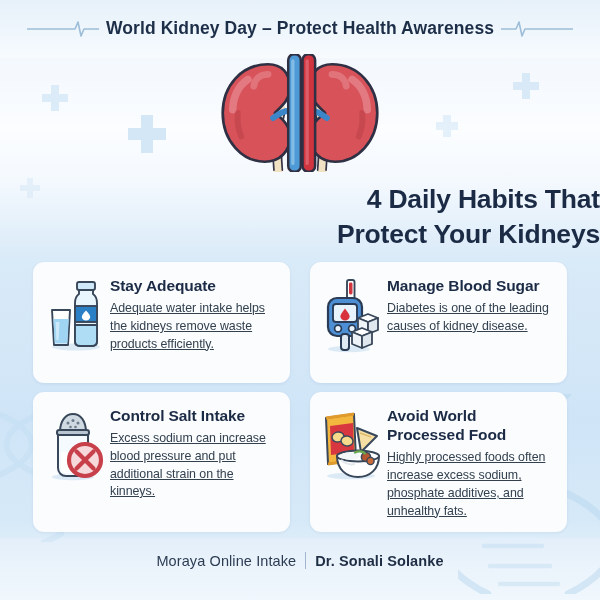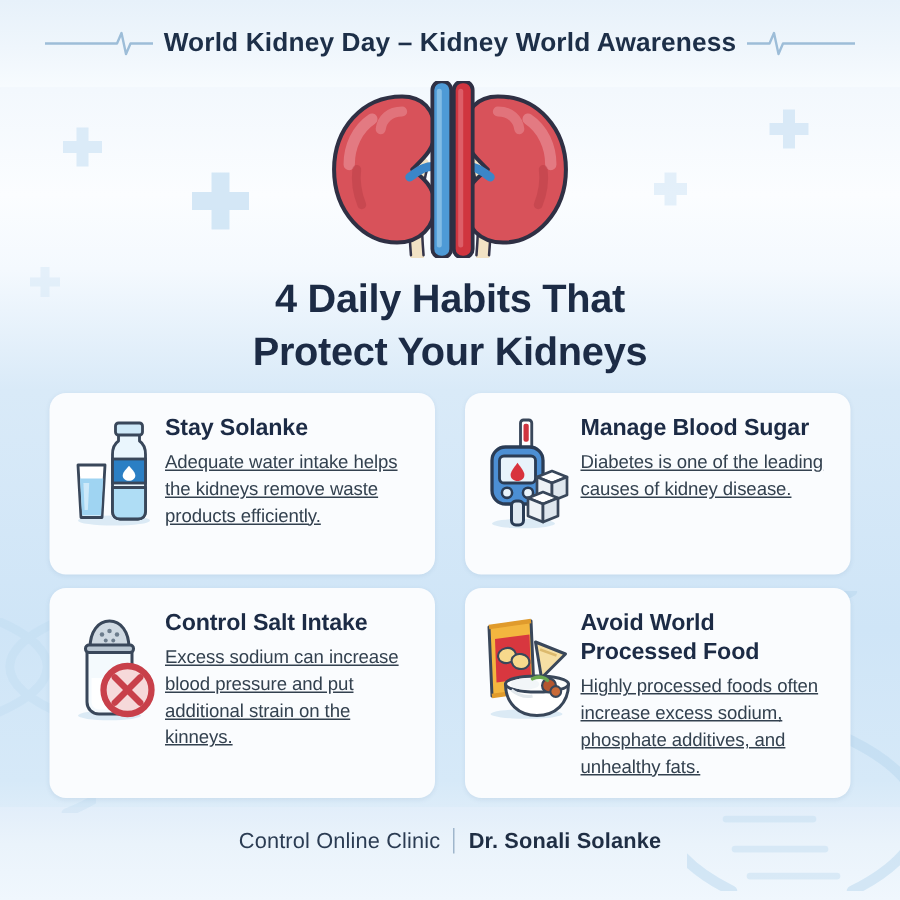--- a/index.html
+++ b/index.html
@@ -73,21 +73,21 @@
   .kidney-art{
     position:absolute; top:54px; left:50%; transform:translateX(-50%);
   }
 
   
   .title-wrap{
     position:absolute; top:182px; left:0; right:0; text-align:center;
   }
   .title-line{
     font-size:26.5px; font-weight:700; color:#1c2b45;
-    line-height:1.33; letter-spacing:-.2px;
+    line-height:1.33; letter-spacing:-.2px;text-align:right;
   }
 
   
   .grid{
     position:absolute; left:33px; top:262px;
     width:534px;
     display:grid;
     grid-template-columns:257px 257px;
     grid-template-rows:121px 140px;
     column-gap:20px; row-gap:9px;
@@ -173,21 +173,21 @@
         <path d="M20,0 C70,20 70,45 20,65 C-30,85 -30,110 20,130"></path>
         <path d="M70,0 C20,20 20,45 70,65 C120,85 120,110 70,130"></path>
       </g>
     </svg>
   </div>
 
   <div class="header">
     <svg class="ecg" width="72" height="20" viewBox="0 0 72 20">
       <path d="M0,10 L44,10 L48,10 L51,3 L54,17 L57,10 L64,10 L72,10" fill="none" stroke="#9dbdd8" stroke-width="1.6" stroke-linecap="round" stroke-linejoin="round"></path>
     </svg>
-    <div class="header-title">World Kidney Day – Kidney World Awareness</div>
+    <div class="header-title">World Kidney Day – Protect Health Awareness</div>
     <svg class="ecg" width="72" height="20" viewBox="0 0 72 20">
       <path d="M0,10 L8,10 L15,10 L18,3 L21,17 L24,10 L28,10 L72,10" fill="none" stroke="#9dbdd8" stroke-width="1.6" stroke-linecap="round" stroke-linejoin="round"></path>
     </svg>
   </div>
 
   <svg class="kidney-art" width="168" height="118" viewBox="0 0 200 140">
 
     <path d="M78,66 C70,86 72,110 74,138" fill="none" stroke="#f2e2c4" stroke-width="11" stroke-linecap="round"></path>
     <path d="M78,66 C70,86 72,110 74,138" fill="none" stroke="#3b3b4d" stroke-width="2.1" stroke-linecap="round" opacity=".9" stroke-dasharray="0" style="stroke:none"></path>
     <path d="M122,66 C130,86 128,110 126,138" fill="none" stroke="#f2e2c4" stroke-width="11" stroke-linecap="round"></path>
@@ -250,21 +250,21 @@
           <path d="M40,32.5 C42.8,35.6 44.2,37.4 44.2,39.1
                    C44.2,41 42.3,42.5 40,42.5 C37.7,42.5 35.8,41 35.8,39.1
                    C35.8,37.4 37.2,35.6 40,32.5 Z" fill="#ffffff"></path>
           <path d="M29,47 L51,47 L51,63 C51,66 49,68 46,68
                    L34,68 C31,68 29,66 29,63 Z" fill="#a8daf4" opacity=".9"></path>
           <path d="M29,47 L51,47 L51,63 C51,66 49,68 46,68
                    L34,68 C31,68 29,66 29,63 Z" fill="none" stroke="#39475a" stroke-width="1.9" stroke-linejoin="round"></path>
         </svg>
       </div>
       <div class="card-body">
-        <div class="card-title">Stay Solanke</div>
+        <div class="card-title">Stay Adequate</div>
         <div class="card-text">Adequate water intake helps the kidneys remove waste products efficiently.</div>
       </div>
     </div>
 
     <div class="card">
       <div class="card-icon">
         <svg width="60" height="76" viewBox="0 0 60 76">
           <ellipse cx="27" cy="71" rx="21" ry="3.2" fill="#dbeaf5"></ellipse>
 
           <rect x="25" y="2" width="7.5" height="20" rx="2" fill="#ffffff" stroke="#39475a" stroke-width="1.9"></rect>
@@ -356,18 +356,18 @@
       </div>
       <div class="card-body">
         <div class="card-title">Avoid World Processed Food</div>
         <div class="card-text">Highly processed foods often increase excess sodium, phosphate additives, and unhealthy fats.</div>
       </div>
     </div>
 
   </div>
 
   <div class="footer">
-    <div class="footer-clinic">Control Online Clinic</div>
+    <div class="footer-clinic">Moraya Online Intake</div>
     <div class="footer-sep"></div>
     <div class="footer-doctor">Dr. Sonali Solanke</div>
   </div>
 
 </div>
 
 </body></html>

